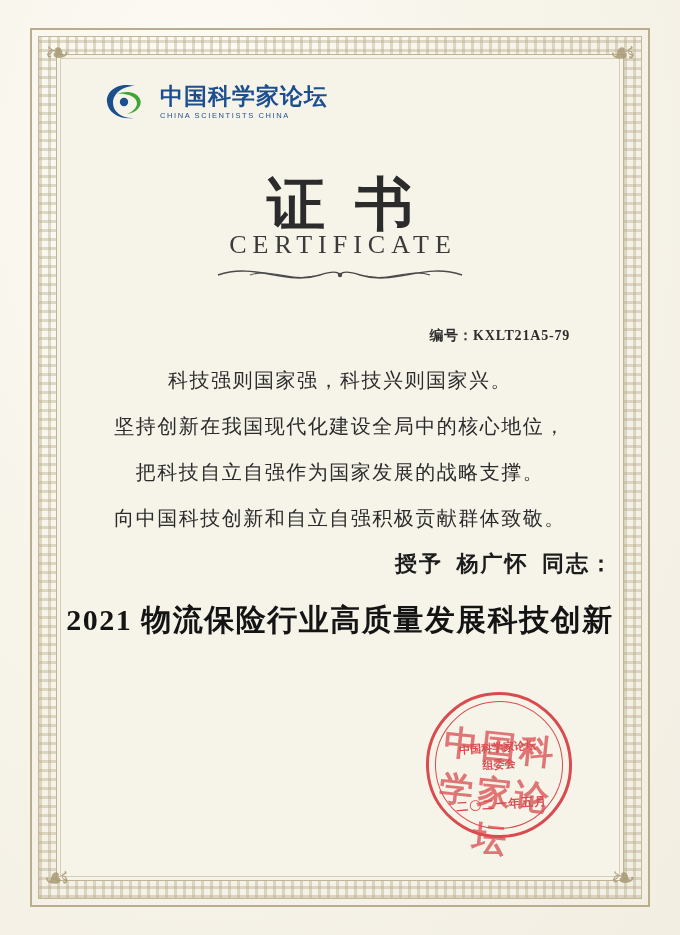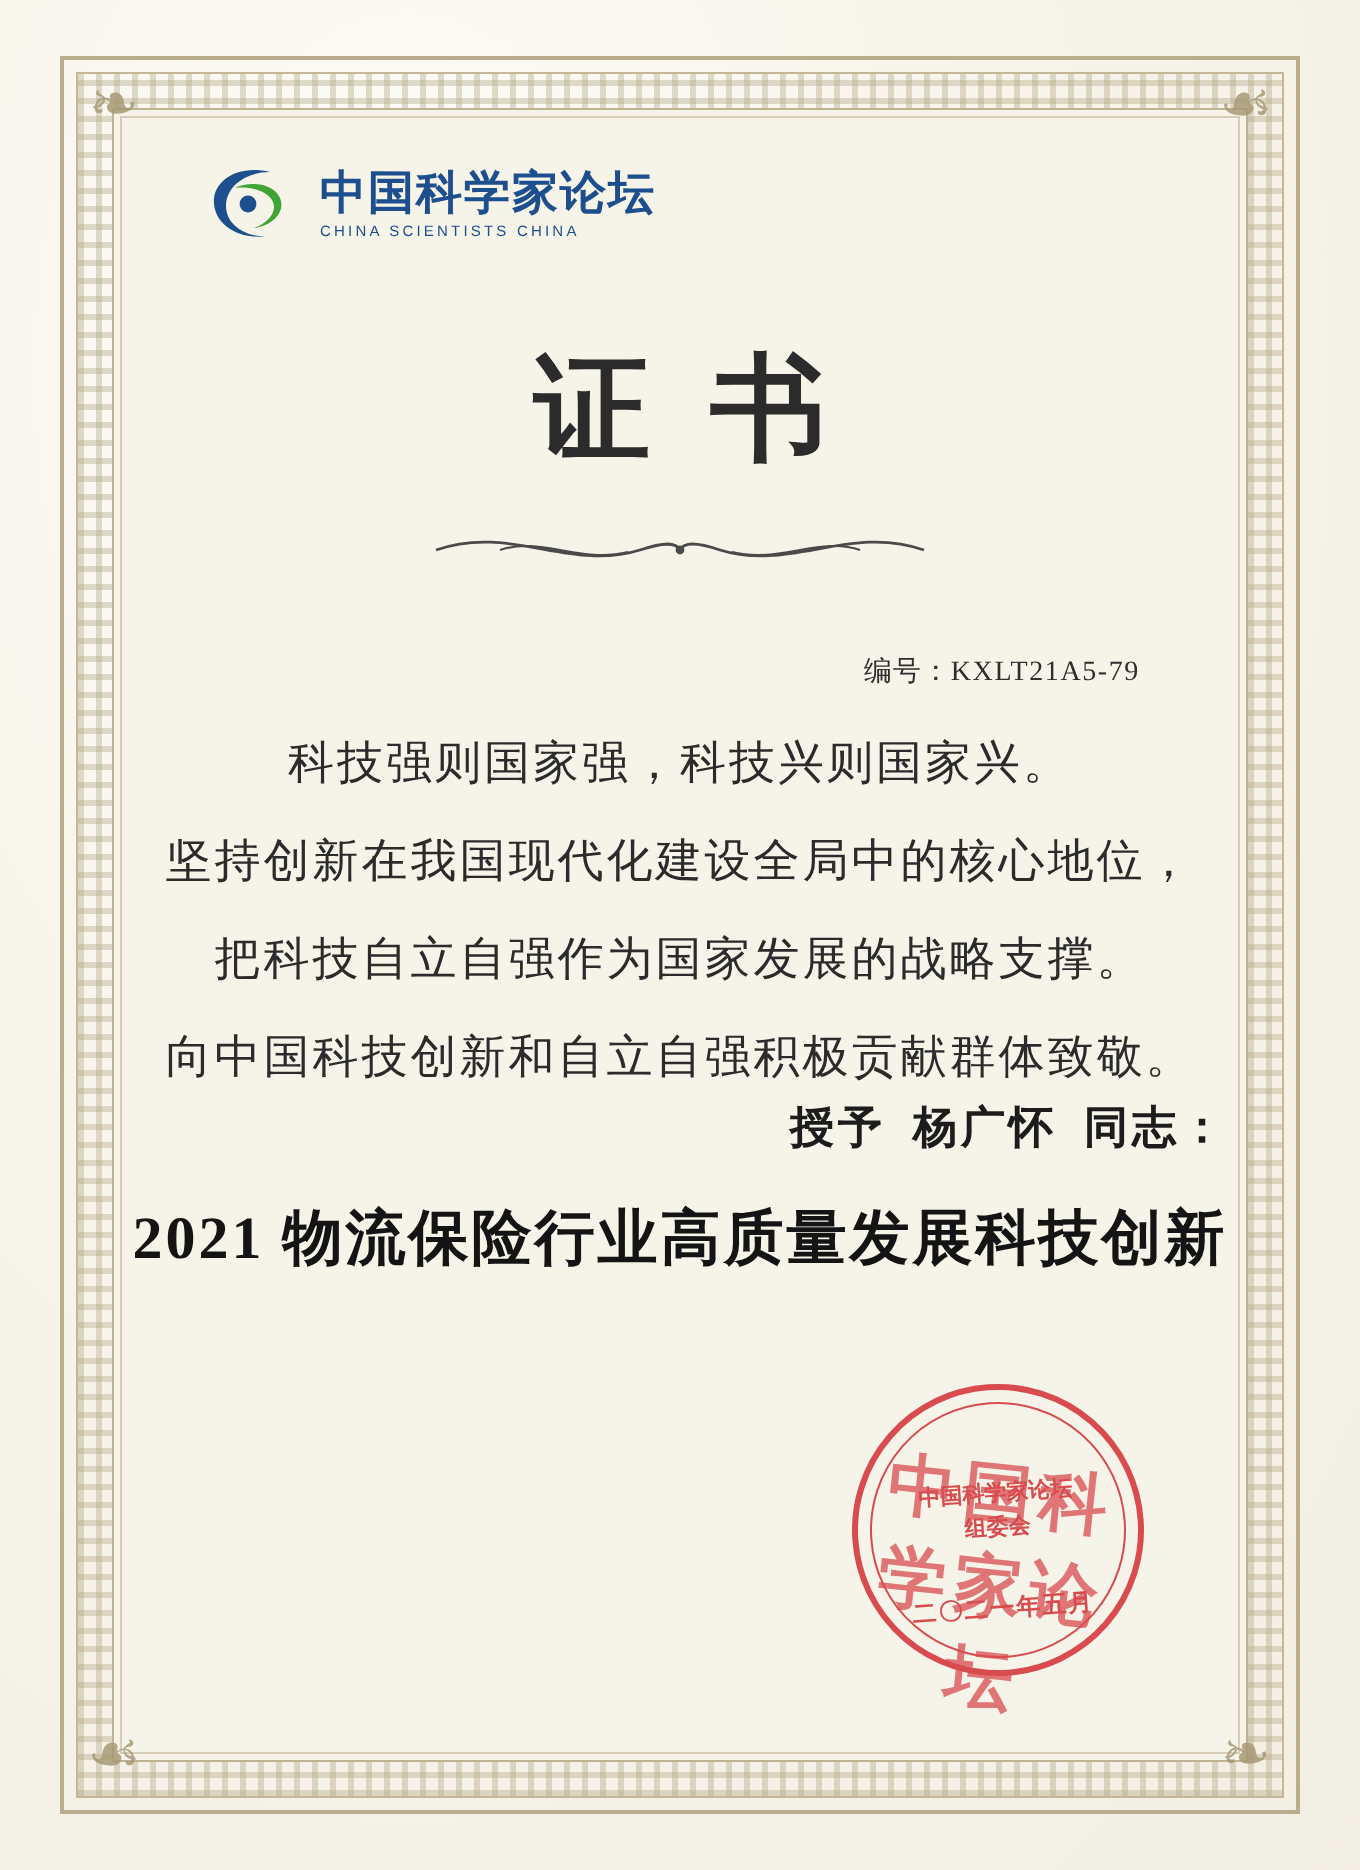--- a/index.html
+++ b/index.html
@@ -181,35 +181,36 @@
     color: #4a4a4a;
   }
 
   .serial {
     position: absolute;
     top: 265px;
     right: 44px;
     font-size: 14px;
     color: #2e2e2e;
     letter-spacing: 0.5px;
+    font-weight: bold;
   }
   .serial .num {
     font-family: "Liberation Serif", serif;
     letter-spacing: 0.8px;
   }
 
   .body-lines {
     position: absolute;
     top: 308px;
     left: 0;
     right: 0;
     text-align: center;
   }
   .body-lines .line {
-    font-size: 23px;
+    font-size: 20px;
     color: #2b2b2b;
     letter-spacing: 1.5px;
     line-height: 1;
     margin-bottom: 26px;
     white-space: nowrap;
   }
 
   .award-to {
     position: absolute;
     top: 487px;
@@ -332,20 +333,21 @@
           <circle cx="20" cy="22" r="4.2" fill="#1d4f8f"></circle>
         </svg>
       </div>
       <div class="logo-text">
         <div class="logo-cn">中国科学家论坛</div>
         <div class="logo-en">CHINA SCIENTISTS CHINA</div>
       </div>
     </div>
 
     <div class="title-zh">证书</div>
+    <div class="title-en">CERTIFICATE</div>
 
     <div class="divider">
       <svg width="260" height="26" viewBox="0 0 260 26" xmlns="http://www.w3.org/2000/svg">
         <path d="M8 13 C45 0 75 24 110 13 C122 9 128 9 130 13 C132 9 138 9 150 13 C185 24 215 0 252 13" fill="none" stroke="#4a4a4a" stroke-width="1.4"></path>
         <path d="M40 13 C60 6 80 20 104 14" fill="none" stroke="#4a4a4a" stroke-width="1.1"></path>
         <path d="M156 14 C180 20 200 6 220 13" fill="none" stroke="#4a4a4a" stroke-width="1.1"></path>
         <circle cx="130" cy="13" r="2.2" fill="#4a4a4a"></circle>
       </svg>
     </div>
 

